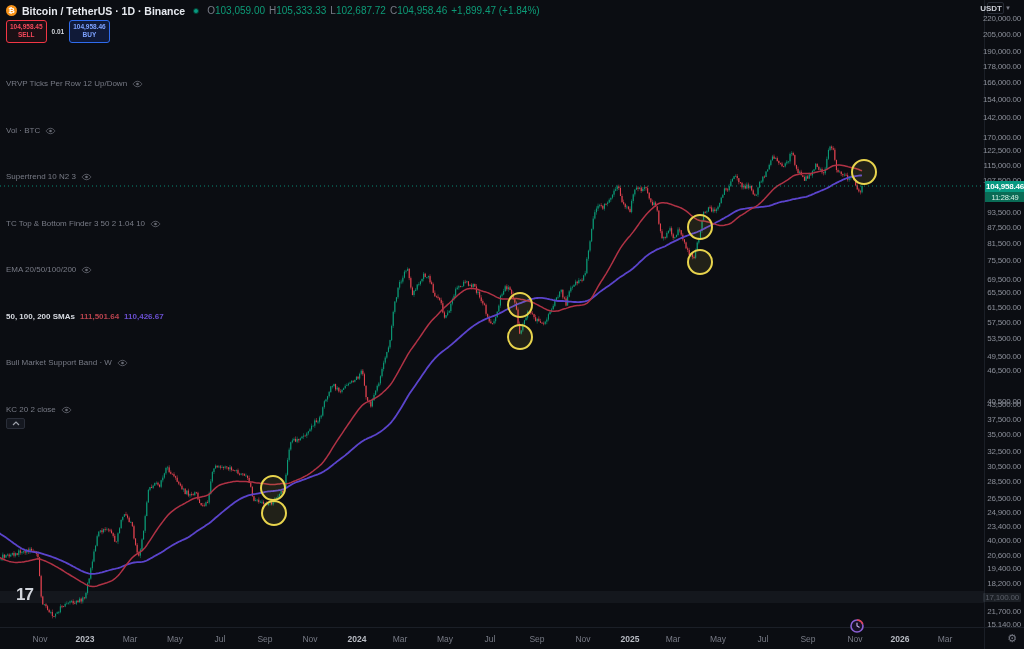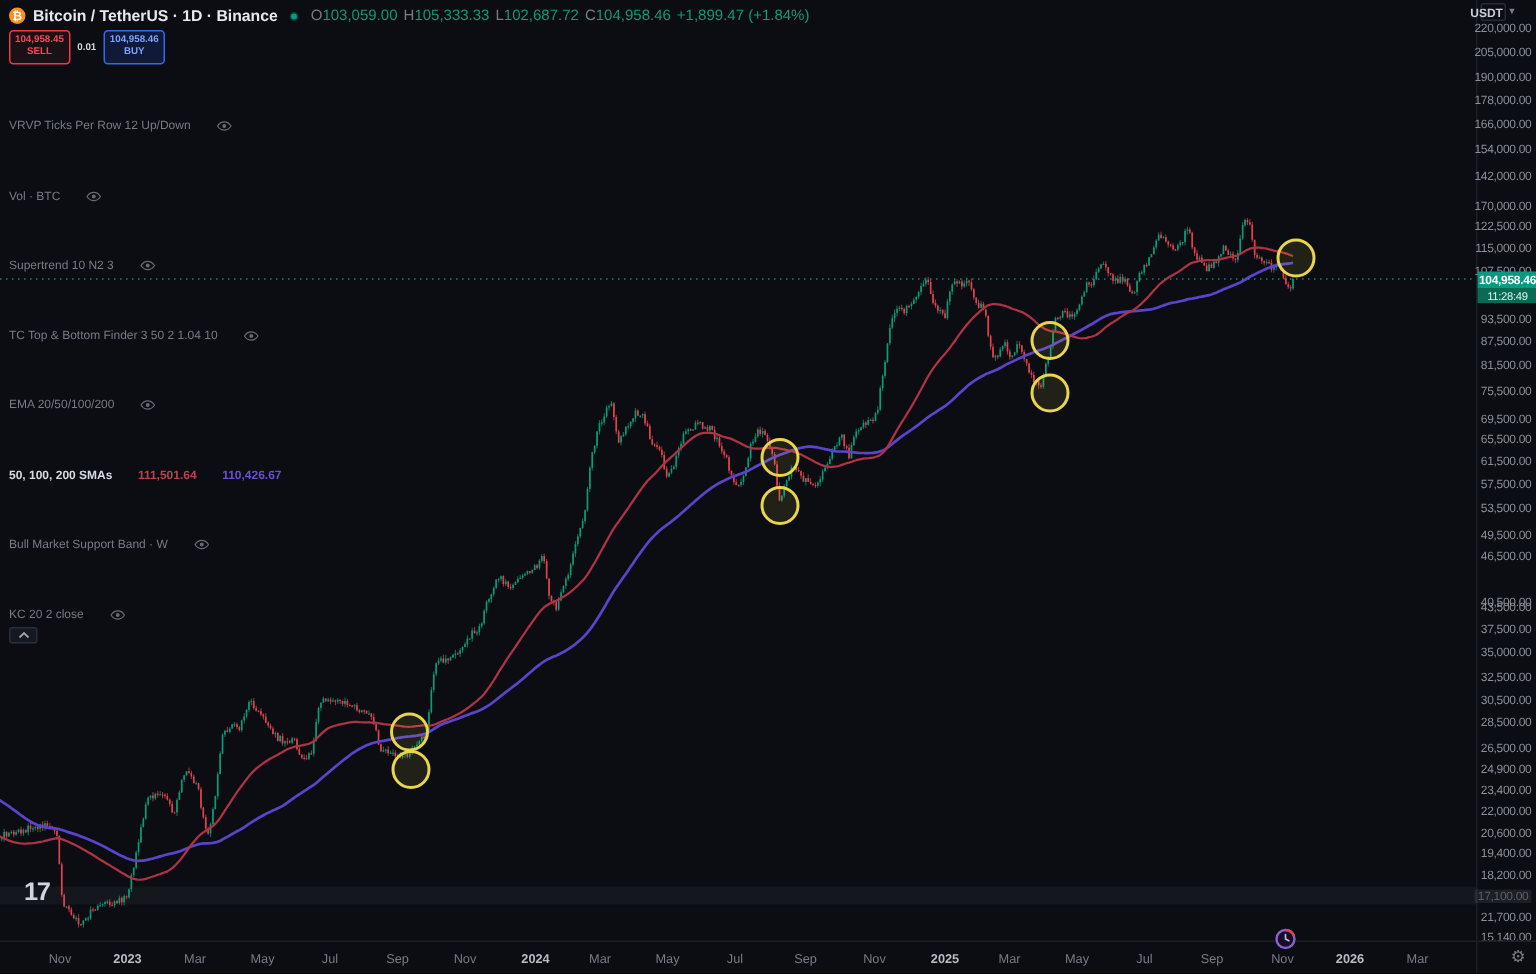--- a/index.html
+++ b/index.html
@@ -36,21 +36,21 @@
   .sym-title{font-size:10.5px;font-weight:700;color:#e6e9ef;white-space:nowrap;}
   .status-dot{width:6px;height:6px;border-radius:50%;background:#089981;border:1px solid #043d31;margin-left:3px;}
   .ohlc{display:flex;align-items:center;gap:4px;font-size:10px;margin-left:3px;white-space:nowrap;}
   .ohlc .k{color:#787b86;}
   .ohlc .v{color:#0d9b77;}
   .bs-row{display:flex;align-items:center;gap:5px;margin:2px 0 4px 0;}
   .bs-box{min-width:40px;border-radius:3px;padding:2px 3px;text-align:center;font-size:6.5px;font-weight:700;line-height:1.3;cursor:pointer;}
   .bs-box.sell{border:1px solid #f23645;color:#f5485a;background:rgba(242,54,69,0.07);}
   .bs-box.buy{border:1px solid #2f6bed;color:#7da2ff;background:rgba(41,98,255,0.16);}
   .spread{font-size:6.5px;color:#d3d6dc;font-weight:700;}
-  .ind-row{display:flex;align-items:center;gap:17px;height:10.5px;font-size:8px;color:#787b86;white-space:nowrap;margin-top:36px;}
+  .ind-row{display:flex;align-items:center;gap:5px;height:10.5px;font-size:8px;color:#787b86;white-space:nowrap;margin-top:36px;}
   .ind-row .lbl{line-height:1;}
   .ind-row .lbl.bright{color:#d7dae1;font-weight:700;}
   .ind-val{font-size:8px;font-weight:700;}
   .eye{display:inline-flex;align-items:center;cursor:pointer;opacity:0.85;}
   .collapse-btn{width:19px;height:11px;margin-top:3px;border:1px solid #2a2e39;background:#151820;border-radius:2px;
     display:flex;align-items:center;justify-content:center;cursor:pointer;}
   
   .tv-logo{position:absolute;left:16px;top:585px;font-size:17px;font-weight:900;color:#d2d5dc;letter-spacing:-1px;z-index:4;}
   .alert-icon{position:absolute;left:849px;top:618px;width:16px;height:16px;z-index:4;}
 </style>
@@ -1292,21 +1292,21 @@
         <div class="price-label" style="top: 400px;">43,500.00</div>
         <div class="price-label" style="top: 397.38px;">40,500.00</div>
         <div class="price-label" style="top: 414.827px;">37,500.00</div>
         <div class="price-label" style="top: 430.468px;">35,000.00</div>
         <div class="price-label" style="top: 447.268px;">32,500.00</div>
         <div class="price-label" style="top: 461.667px;">30,500.00</div>
         <div class="price-label" style="top: 477.042px;">28,500.00</div>
         <div class="price-label" style="top: 493.537px;">26,500.00</div>
         <div class="price-label" style="top: 507.655px;">24,900.00</div>
         <div class="price-label" style="top: 521.74px;">23,400.00</div>
-        <div class="price-label" style="top: 535.726px;">22,000.00</div>
+        <div class="price-label" style="top: 535.726px;">40,000.00</div>
         <div class="price-label" style="top: 550.632px;">20,600.00</div>
         <div class="price-label" style="top: 564.239px;">19,400.00</div>
         <div class="price-label" style="top: 578.714px;">18,200.00</div>
         <div class="price-label dim" style="top: 592.847px;">17,100.00</div>
         <div class="price-label" style="top: 606.508px;">21,700.00</div>
         <div class="price-label" style="top: 620.445px;">15,140.00</div>
       </div>
     <div class="cur-tag">
       <div class="p">104,958.46</div>
       <div class="cd">11:28:49</div>

